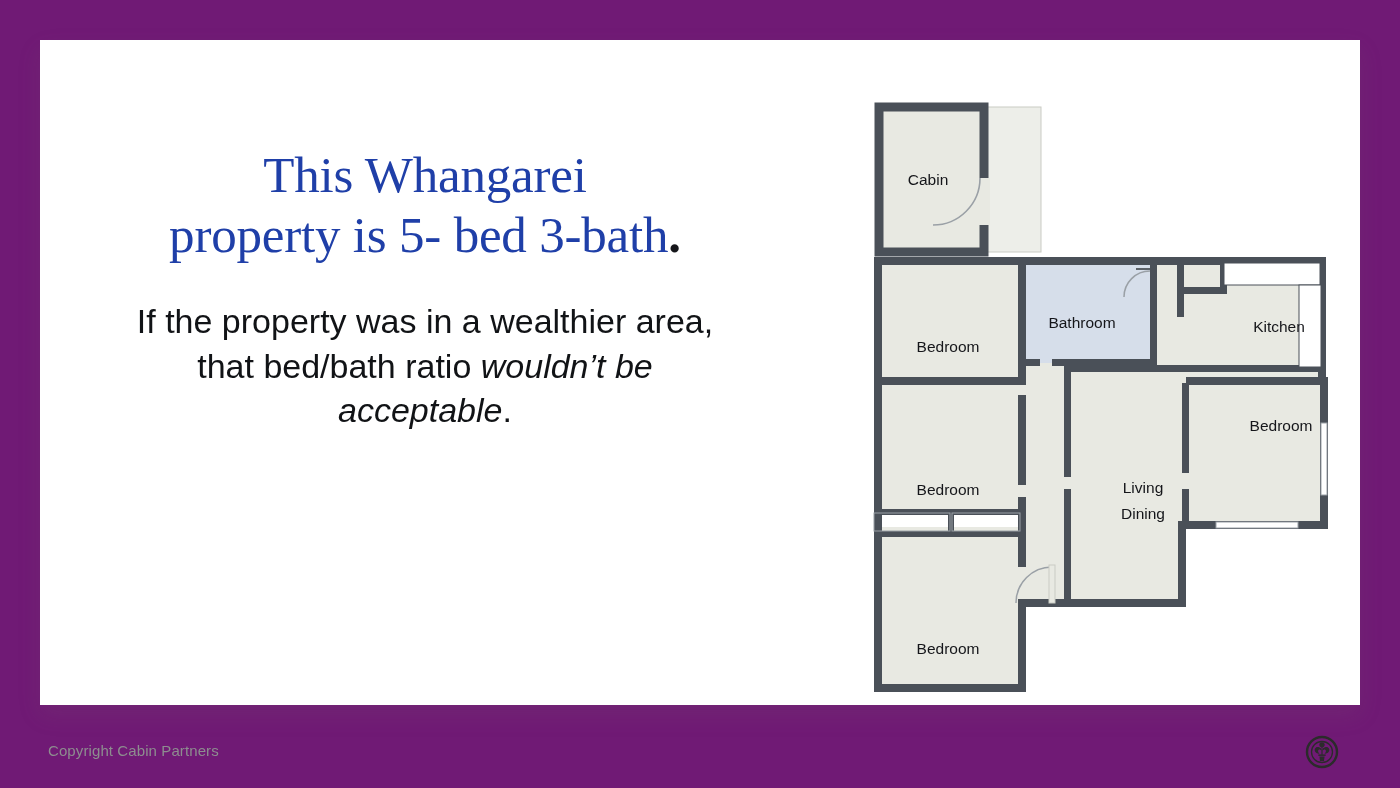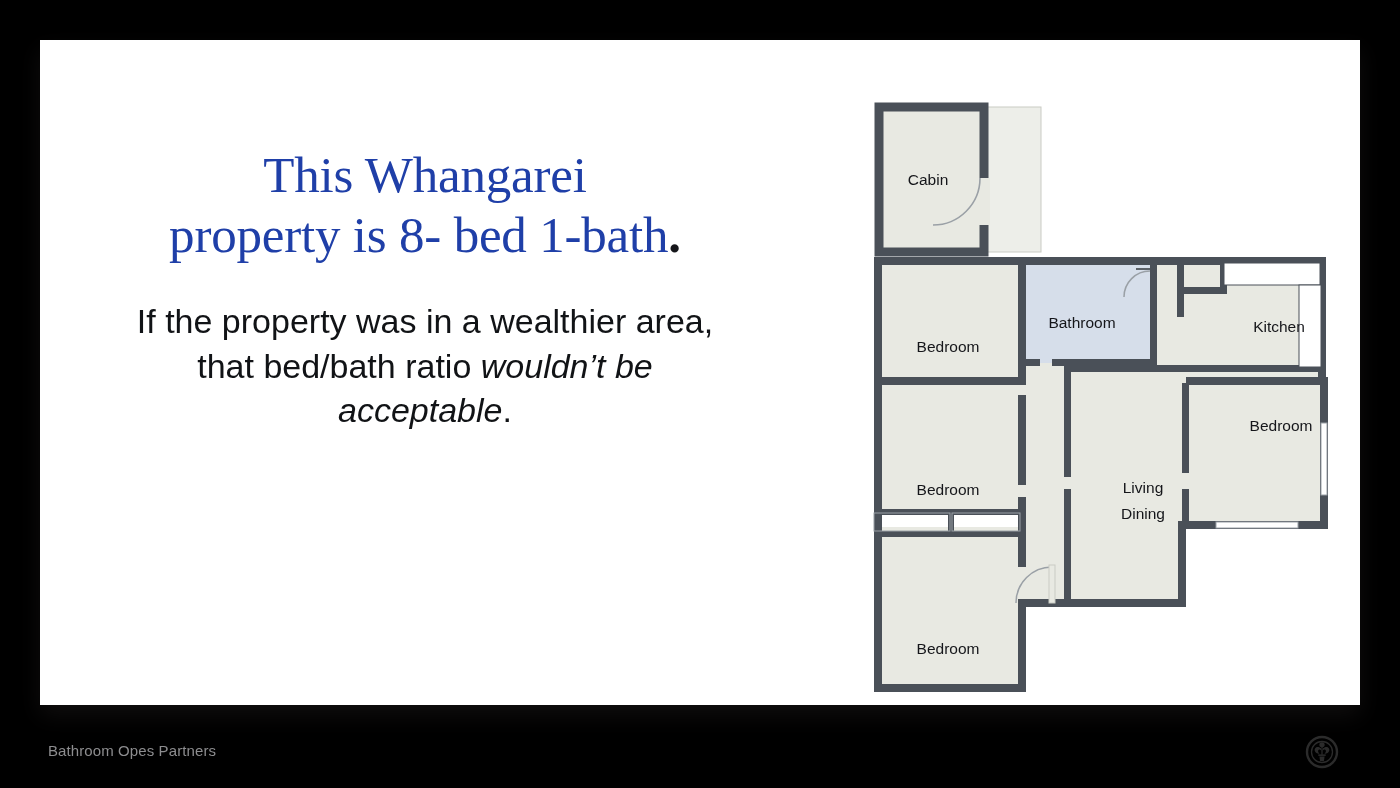--- a/index.html
+++ b/index.html
@@ -10,21 +10,21 @@
   body {
     width: 1400px;
     height: 788px;
     overflow: hidden;
     font-family: "Liberation Sans", sans-serif;
   }
   .slide-stage {
     position: relative;
     width: 1400px;
     height: 788px;
-    background: #000000;
+    background: #701a75;
   }
   .slide-card {
     position: absolute;
     left: 40px;
     top: 40px;
     width: 1320px;
     height: 665px;
     background: #ffffff;
     box-shadow: 0 10px 22px rgba(120,110,110,0.13);
   }
@@ -99,21 +99,21 @@
 <body>
 
 <div class="slide-stage">
 
   <div class="slide-card">
 
     <div class="text-col">
 
       <h1 class="headline">
         <span>This Whangarei</span><br>
-        <span>property is 8- bed 1-bath</span><span class="dot">.</span>
+        <span>property is 5- bed 3-bath</span><span class="dot">.</span>
       </h1>
 
 
       <p class="para">
         <span>If the property was in a wealthier area, that bed/bath ratio </span><em>wouldn’t be acceptable</em><span>.</span>
       </p>
     </div>
 
     <div class="floorplan">
       <svg class="fp-svg" width="560" height="660" viewBox="0 0 560 660" xmlns="http://www.w3.org/2000/svg">
@@ -216,21 +216,21 @@
           <text class="fp-label" x="258" y="259">Bathroom</text>
           <text class="fp-label" x="455" y="263">Kitchen</text>
           <text class="fp-label" x="457" y="362">Bedroom</text>
           <text class="fp-label" x="319" y="424">Living</text>
           <text class="fp-label" x="319" y="450">Dining</text>
         </g>
       </svg>
     </div>
   </div>
 
-  <div class="footer-copy">Bathroom Opes Partners</div>
+  <div class="footer-copy">Copyright Cabin Partners</div>
 
   <div class="footer-logo">
     <svg width="34" height="34" viewBox="0 0 34 34" xmlns="http://www.w3.org/2000/svg">
       <circle cx="17" cy="17" r="15" fill="none" stroke="#2b2b2b" stroke-width="2.4"></circle>
       <circle cx="17" cy="17" r="10.5" fill="none" stroke="#2b2b2b" stroke-width="1.3"></circle>
       <g fill="#2b2b2b">
         <path d="M17 7.2 c1.6 0 2.7 1.2 2.7 2.6 c0 1.3 -1 2.2 -2.1 2.5 l0 1.1 l-1.2 0 l0 -1.1 c-1.1 -0.3 -2.1 -1.2 -2.1 -2.5 c0 -1.4 1.1 -2.6 2.7 -2.6 z"></path>
         <path d="M16.4 13.6 c-1.6 -1.3 -3.5 -2.1 -5.1 -1.4 c-1.9 0.8 -2.1 3.3 -0.9 4.8 c1 1.3 2.7 1.8 4.2 1.6 c-0.9 -0.7 -1.6 -1.7 -1.5 -2.7 c0.1 -0.9 0.9 -1.5 1.7 -1.3 c0.6 0.1 1.1 0.6 1.6 1 z"></path>
         <path d="M17.6 13.6 c1.6 -1.3 3.5 -2.1 5.1 -1.4 c1.9 0.8 2.1 3.3 0.9 4.8 c-1 1.3 -2.7 1.8 -4.2 1.6 c0.9 -0.7 1.6 -1.7 1.5 -2.7 c-0.1 -0.9 -0.9 -1.5 -1.7 -1.3 c-0.6 0.1 -1.1 0.6 -1.6 1 z"></path>
         <rect x="13.3" y="19.4" width="7.4" height="1.5"></rect>

